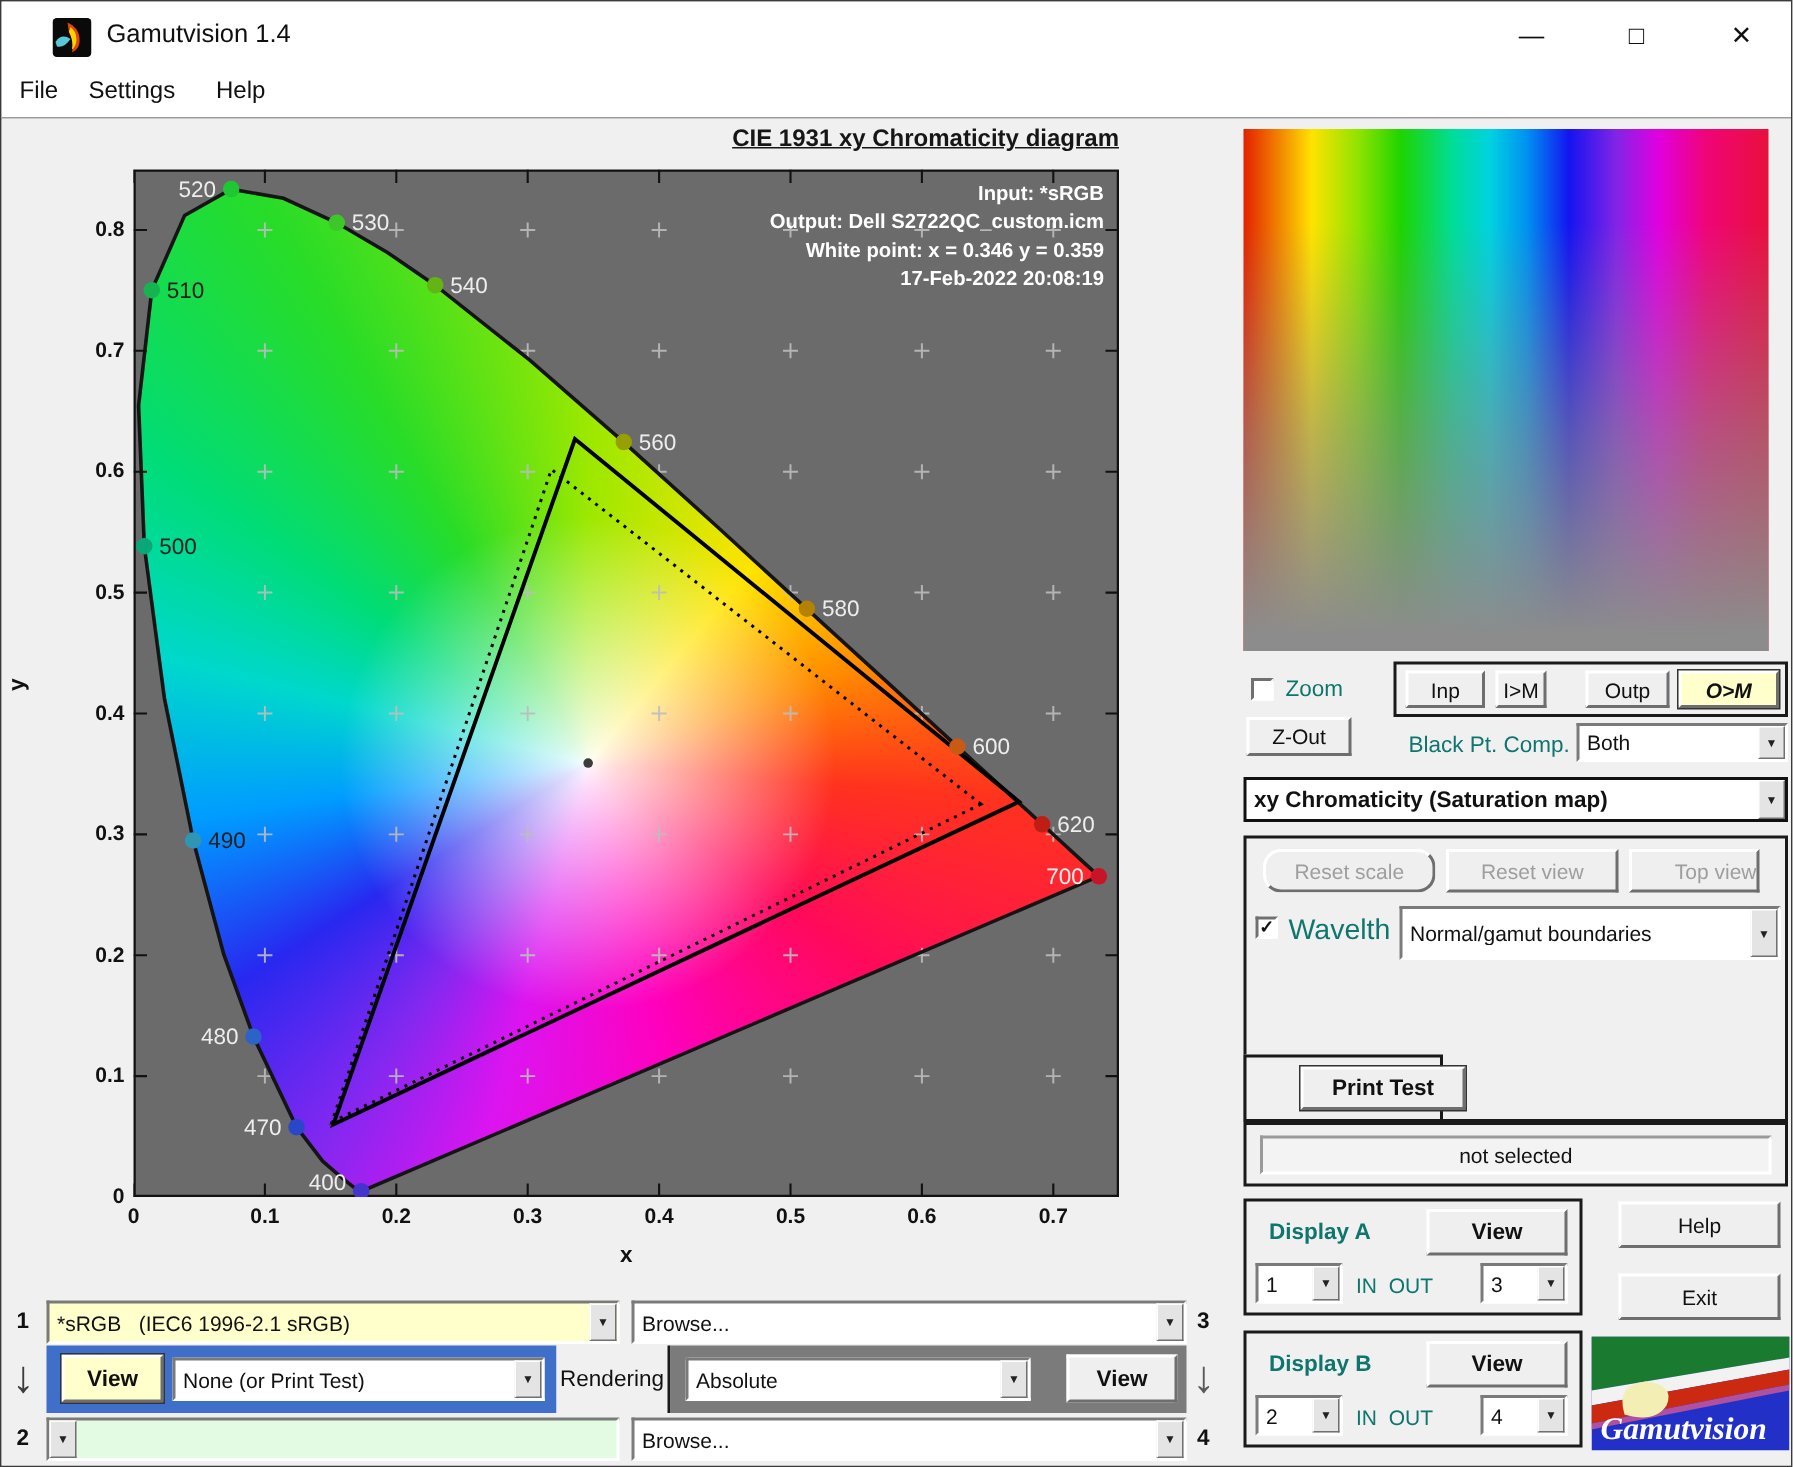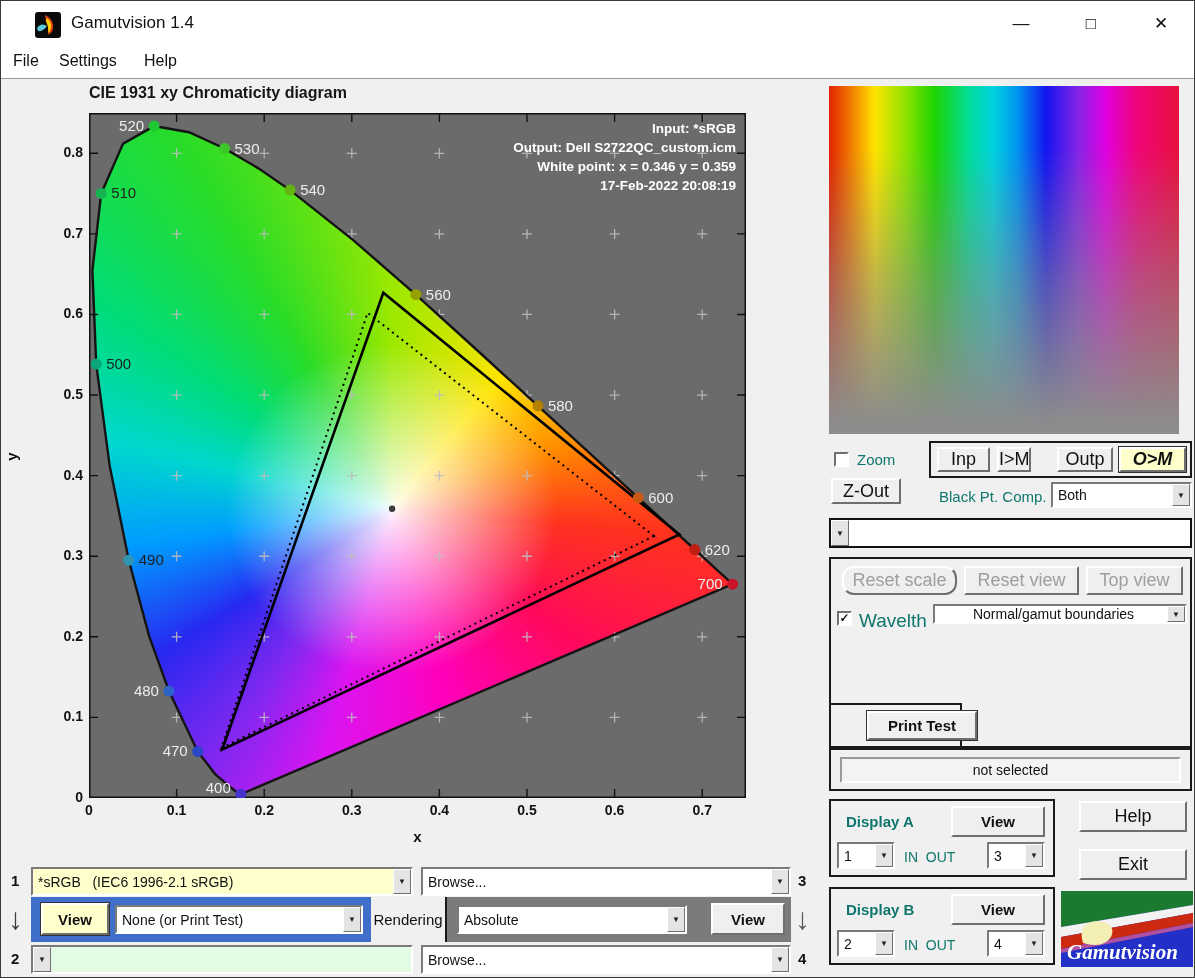--- a/index.html
+++ b/index.html
@@ -11,22 +11,22 @@
   .app-icon{position:absolute;left:34px;top:11px;width:26px;height:26px;}
   .app-title{position:absolute;left:70px;top:12px;font-size:17px;color:#101010;}
   .winbtn{position:absolute;top:8px;width:46px;height:30px;text-align:center;line-height:30px;
     font-size:17px;color:#111;cursor:default;}
   .menubar{position:absolute;left:0;top:45px;width:100%;height:33px;background:#ffffff;
     border-bottom:1px solid #9a9a9a;}
   .menu-item{position:absolute;top:6px;font-size:16px;color:#101010;}
   .client{position:absolute;left:0;top:79px;width:100%;height:899px;background:#f0f0f0;}
 
   
-  .chart-title{position:absolute;left:88px;top:4px;width:657px;text-align:left;
-    font-size:16px;font-weight:bold;color:#161616;}
+  .chart-title{position:absolute;left:88px;top:4px;width:657px;text-align:right;
+    font-size:16px;font-weight:bold;color:#161616;text-decoration:underline;}
   .plot{position:absolute;left:88px;top:33px;width:657px;height:685px;background:#6b6b6b;}
   .horseshoe-fill{position:absolute;inset:0;z-index:1;
     background:
       radial-gradient(circle at 46.1% 57.8%, rgba(255,255,255,.97) 0px, rgba(255,255,255,.85) 16px, rgba(255,255,255,0) 165px),
       conic-gradient(from 0deg at 46.1% 57.8%,
         #9ce800 0deg,#ffe400 40deg,#ff8c00 70deg,#ff321e 95deg,#ff0a5a 125deg,
         #ff00be 165deg,#dc14f0 195deg,#8228f0 215deg,#2828f0 238deg,#009cff 262deg,
         #00d8cc 284deg,#00dc78 305deg,#28dc28 330deg,#9ce800 360deg);}
   .plot svg{position:absolute;inset:0;z-index:2;}
   .plot-annotations{position:absolute;top:6px;right:10px;z-index:3;text-align:right;
@@ -35,21 +35,21 @@
   .y-ticks{position:absolute;left:36px;top:33px;width:46px;height:685px;}
   .tick-label{position:absolute;width:40px;text-align:center;font-size:14px;font-weight:600;color:#111;}
   .tick-label.y{right:0;left:auto;text-align:right;width:46px;}
   .x-axis-label{position:absolute;left:88px;top:748px;width:657px;text-align:center;
     font-size:15px;font-weight:bold;}
   .y-axis-label{position:absolute;left:6px;top:368px;font-size:15px;font-weight:bold;
     transform:rotate(-90deg);}
 
   
   .btn3d{position:absolute;background:#efefef;border:2px solid;
-    border-color:#ffffff #6e6e6e #6e6e6e #ffffff;font-size:18px;text-align:center;
+    border-color:#ffffff #6e6e6e #6e6e6e #ffffff;font-size:14px;text-align:center;
     font-family:"Liberation Sans",sans-serif;color:#111;padding:0;}
   .btn3d.bold{font-weight:bold;}
   .btn3d.cream{background:#ffffcc;outline:1px solid #333;}
   .btn3d.dark-edge{outline:1px solid #333;}
   .btn3d.disabled{color:#9e9e9e;}
   .combo{position:absolute;background:#fff;border:2px solid;
     border-color:#7a7a7a #ffffff #ffffff #7a7a7a;display:flex;align-items:center;}
   .combo .txt{flex:1;font-size:14px;padding-left:5px;white-space:pre;overflow:hidden;}
   .combo .arrow-btn{width:18px;align-self:stretch;background:#e4e4e4;border:1px solid;
     border-color:#fff #707070 #707070 #fff;display:flex;align-items:center;justify-content:center;
@@ -257,30 +257,31 @@
     <button class="btn3d bold cream" style="left:1118px;top:367px;width:67px;height:25px;font-style:italic;">O&gt;M</button>
 
     <button class="btn3d" style="left:830px;top:398px;width:70px;height:26px;">Z-Out</button>
     <div class="label" style="left:938px;top:408px;font-size:15px;">Black Pt. Comp.</div>
     <div class="combo" style="left:1050px;top:402px;width:141px;height:26px;">
       <div class="txt">Both</div>
       <div class="arrow-btn">▼</div>
     </div>
 
     <div class="combo mode-combo" style="left:828px;top:438px;width:363px;height:30px;">
+      <div class="txt">xy Chromaticity (Saturation map)</div>
       <div class="arrow-btn">▼</div>
     </div>
 
     <div class="groupbox" style="left:828px;top:477px;width:363px;height:191px;"></div>
     <button class="btn3d disabled" style="left:841px;top:486px;width:115px;height:29px;border-radius:12px;">Reset scale</button>
     <button class="btn3d disabled" style="left:963px;top:486px;width:115px;height:29px;">Reset view</button>
-    <button class="btn3d disabled" style="left:1085px;top:486px;width:97px;height:29px;">Top view</button>
+    <button class="btn3d disabled" style="left:1085px;top:486px;width:87px;height:29px;text-align:right;">Top view</button>
     <div class="checkbox" style="left:836px;top:531px;">✓</div>
     <div class="label" style="left:858px;top:530px;font-size:19px;">Wavelth</div>
-    <div class="combo" style="left:932px;top:524px;width:254px;height:20px;text-align:center;">
+    <div class="combo" style="left:932px;top:524px;width:254px;height:36px;">
       <div class="txt">Normal/gamut boundaries</div>
       <div class="arrow-btn">▼</div>
     </div>
 
     <div class="groupbox" style="left:828px;top:623px;width:133px;height:45px;background:#f0f0f0;"></div>
     <button class="btn3d bold dark-edge" style="left:839px;top:631px;width:110px;height:29px;font-size:15px;margin-left:27px;">Print Test</button>
 
     <div class="groupbox" style="left:828px;top:668px;width:363px;height:43px;"></div>
     <div class="status-field" style="left:839px;top:677px;width:341px;height:26px;">not selected</div>
 

